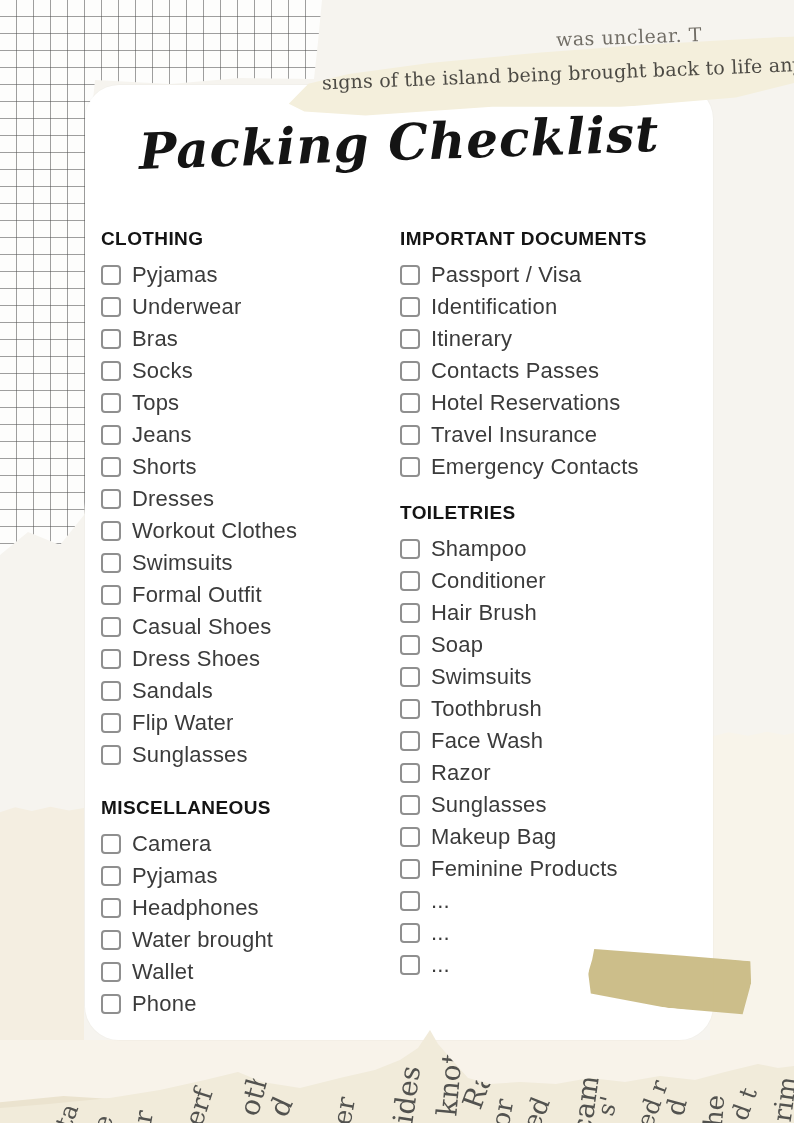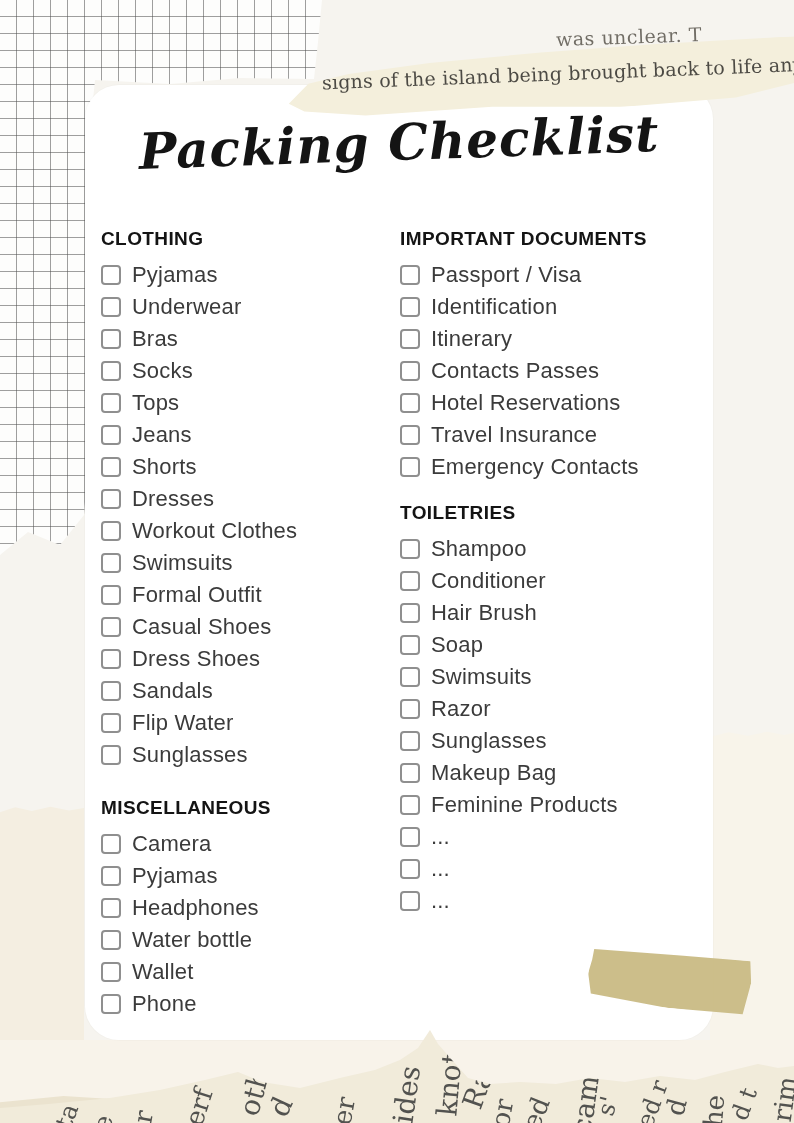--- a/index.html
+++ b/index.html
@@ -192,21 +192,21 @@
           <div class="row">
             <span class="cb"></span>
             <span class="lbl">Pyjamas</span>
           </div>
           <div class="row">
             <span class="cb"></span>
             <span class="lbl">Headphones</span>
           </div>
           <div class="row">
             <span class="cb"></span>
-            <span class="lbl">Water bottle</span>
+            <span class="lbl">Water brought</span>
           </div>
           <div class="row">
             <span class="cb"></span>
             <span class="lbl">Wallet</span>
           </div>
           <div class="row">
             <span class="cb"></span>
             <span class="lbl">Phone</span>
           </div>
         </div>
@@ -257,20 +257,28 @@
             <span class="cb"></span>
             <span class="lbl">Hair Brush</span>
           </div>
           <div class="row">
             <span class="cb"></span>
             <span class="lbl">Soap</span>
           </div>
           <div class="row">
             <span class="cb"></span>
             <span class="lbl">Swimsuits</span>
+          </div>
+          <div class="row">
+            <span class="cb"></span>
+            <span class="lbl">Toothbrush</span>
+          </div>
+          <div class="row">
+            <span class="cb"></span>
+            <span class="lbl">Face Wash</span>
           </div>
           <div class="row">
             <span class="cb"></span>
             <span class="lbl">Razor</span>
           </div>
           <div class="row">
             <span class="cb"></span>
             <span class="lbl">Sunglasses</span>
           </div>
           <div class="row">

